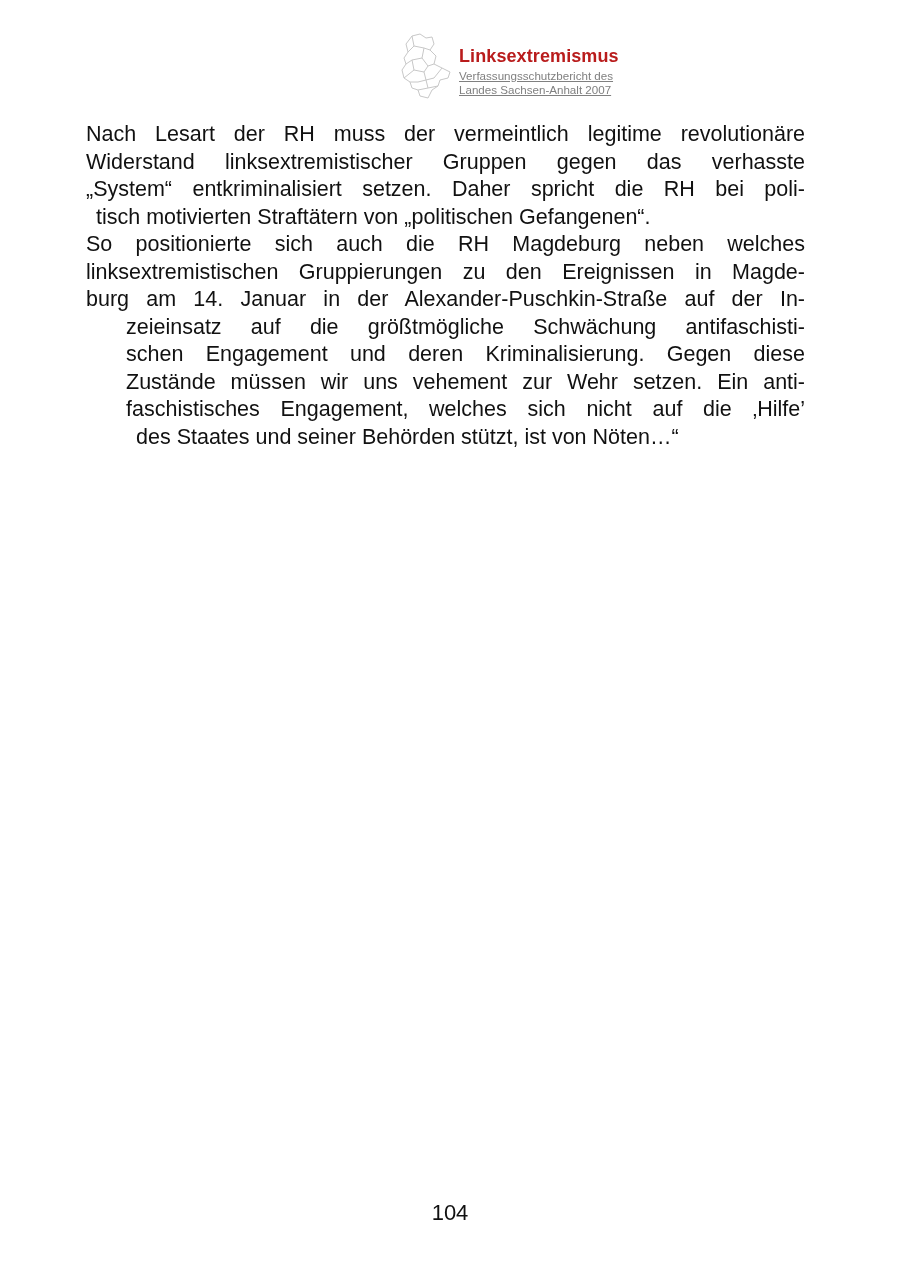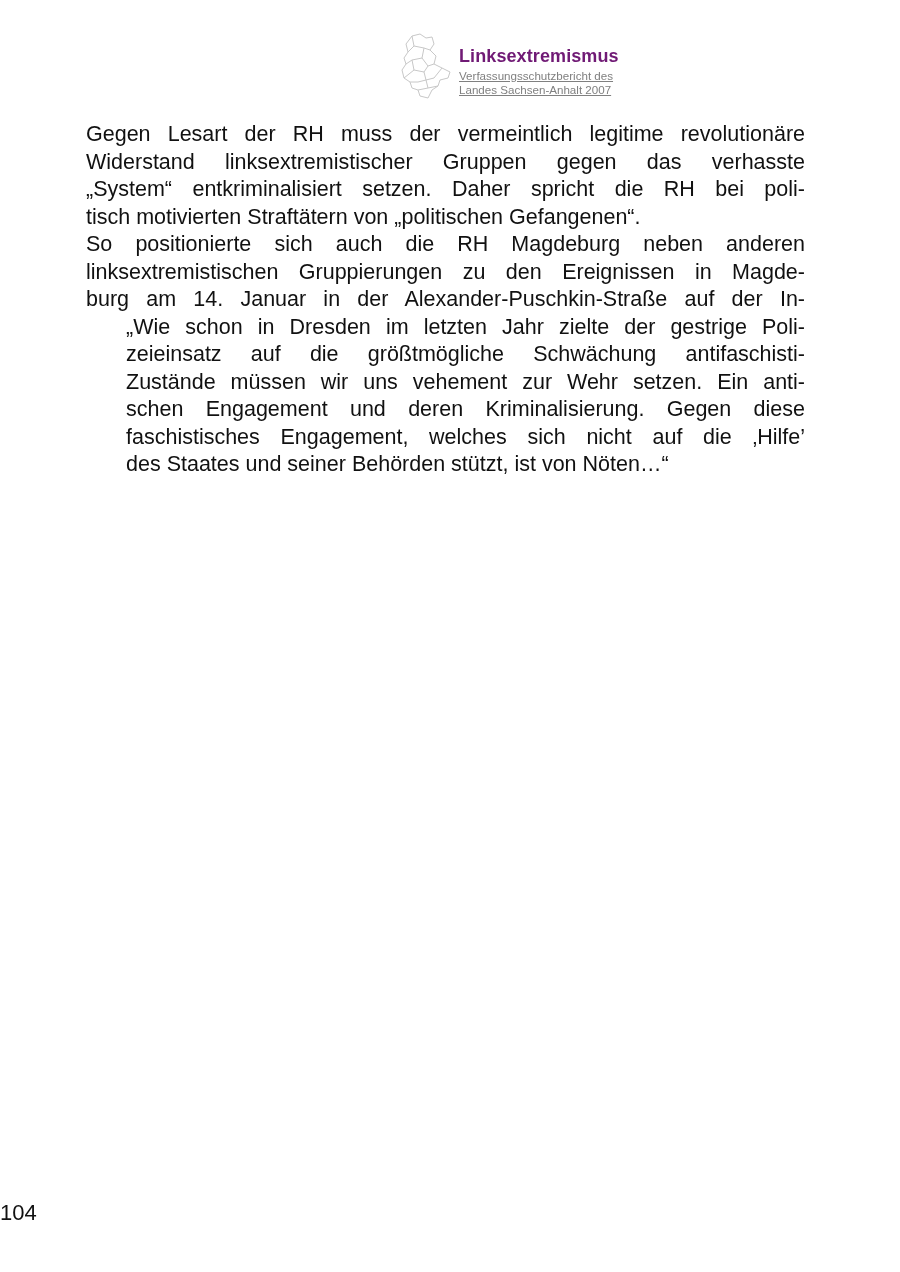--- a/index.html
+++ b/index.html
@@ -1,26 +1,26 @@
 <!DOCTYPE html>
 <html><head>
 <meta charset="utf-8">
 <style>
   html, body { margin: 0; padding: 0; background: #ffffff; }
   body { width: 900px; height: 1272px; position: relative; overflow: hidden; font-family: "Liberation Sans", sans-serif; color: #111111; }
   .header { position: absolute; left: 398px; top: 32px; width: 260px; height: 70px; }
   .map-icon { position: absolute; left: 0; top: 0; width: 58px; height: 68px; }
-  .h-title { position: absolute; left: 61px; top: 14px; font-size: 18px; font-weight: bold; color: #701a75; letter-spacing: 0.1px; white-space: nowrap; }
+  .h-title { position: absolute; left: 61px; top: 14px; font-size: 18px; font-weight: bold; color: #b91c1c; letter-spacing: 0.1px; white-space: nowrap; }
   .h-sub { position: absolute; left: 61px; top: 37px; font-size: 11.6px; line-height: 14px; color: #808080; white-space: nowrap; text-decoration: underline; }
   .body-text { position: absolute; left: 86px; top: 121px; width: 719px; font-size: 21.5px; line-height: 27.5px; text-align: justify; }
   .para { margin: 0; }
   .quote { margin: 0 0 0 40px; }
   .line { display: block; text-align: justify; text-align-last: justify; height: 27.5px; white-space: nowrap; }
-  .line.last { text-align-last: left; }
-  .page-number { position: absolute; left: 0; width: 900px; top: 1200px; font-size: 22px; }
+  .line.last { text-align-last: left; margin-left: 10px; }
+  .page-number { position: absolute; left: 0; width: 900px; top: 1200px; text-align: center; font-size: 22px; }
 </style>
 </head>
 <body>
 
 <div class="header">
   <svg class="map-icon" viewBox="0 0 58 68" xmlns="http://www.w3.org/2000/svg">
     <g fill="none" stroke="#c8c8c8" stroke-width="1">
       <path d="M14 4 L22 2 L28 6 L34 5 L36 12 L32 18 L38 24 L36 32 L44 36 L52 40 L50 46 L42 48 L40 54 L34 58 L30 66 L22 64 L20 58 L14 56 L12 50 L6 46 L4 38 L8 32 L6 26 L10 20 L8 12 Z"></path>
       <path d="M14 4 L16 14 L10 20"></path>
       <path d="M16 14 L26 16 L32 18"></path>
@@ -36,33 +36,32 @@
   </svg>
   <div class="h-title">Linksextremismus</div>
   <div class="h-sub">
     <div>Verfassungsschutzbericht des</div>
     <div>Landes Sachsen-Anhalt 2007</div>
   </div>
 </div>
 
 <div class="body-text">
   <p class="para">
-    <span class="line">Gegen Lesart der RH muss der vermeintlich legitime revolutionäre</span>
+    <span class="line">Nach Lesart der RH muss der vermeintlich legitime revolutionäre</span>
     <span class="line">Widerstand linksextremistischer Gruppen gegen das verhasste</span>
     <span class="line">„System“ entkriminalisiert setzen. Daher spricht die RH bei poli-</span>
     <span class="line last">tisch motivierten Straftätern von „politischen Gefangenen“.</span>
   </p>
   <p class="para">
-    <span class="line">So positionierte sich auch die RH Magdeburg neben anderen</span>
+    <span class="line">So positionierte sich auch die RH Magdeburg neben welches</span>
     <span class="line">linksextremistischen Gruppierungen zu den Ereignissen in Magde-</span>
     <span class="line">burg am 14. Januar in der Alexander-Puschkin-Straße auf der In-</span>
   </p>
   <blockquote class="quote">
-    <span class="line">„Wie schon in Dresden im letzten Jahr zielte der gestrige Poli-</span>
     <span class="line">zeieinsatz auf die größtmögliche Schwächung antifaschisti-</span>
+    <span class="line">schen Engagement und deren Kriminalisierung. Gegen diese</span>
     <span class="line">Zustände müssen wir uns vehement zur Wehr setzen. Ein anti-</span>
-    <span class="line">schen Engagement und deren Kriminalisierung. Gegen diese</span>
     <span class="line">faschistisches Engagement, welches sich nicht auf die ‚Hilfe’</span>
     <span class="line last">des Staates und seiner Behörden stützt, ist von Nöten…“</span>
   </blockquote>
 </div>
 
 <div class="page-number">104</div>
 
 </body></html>

